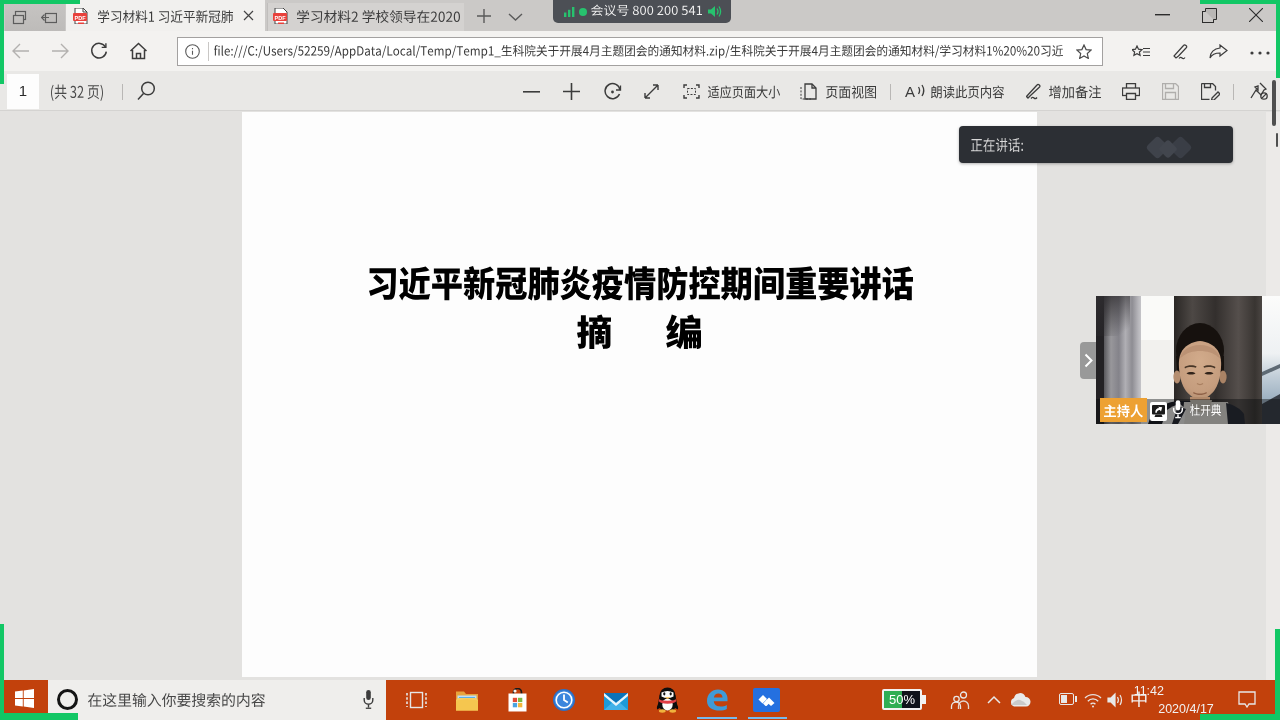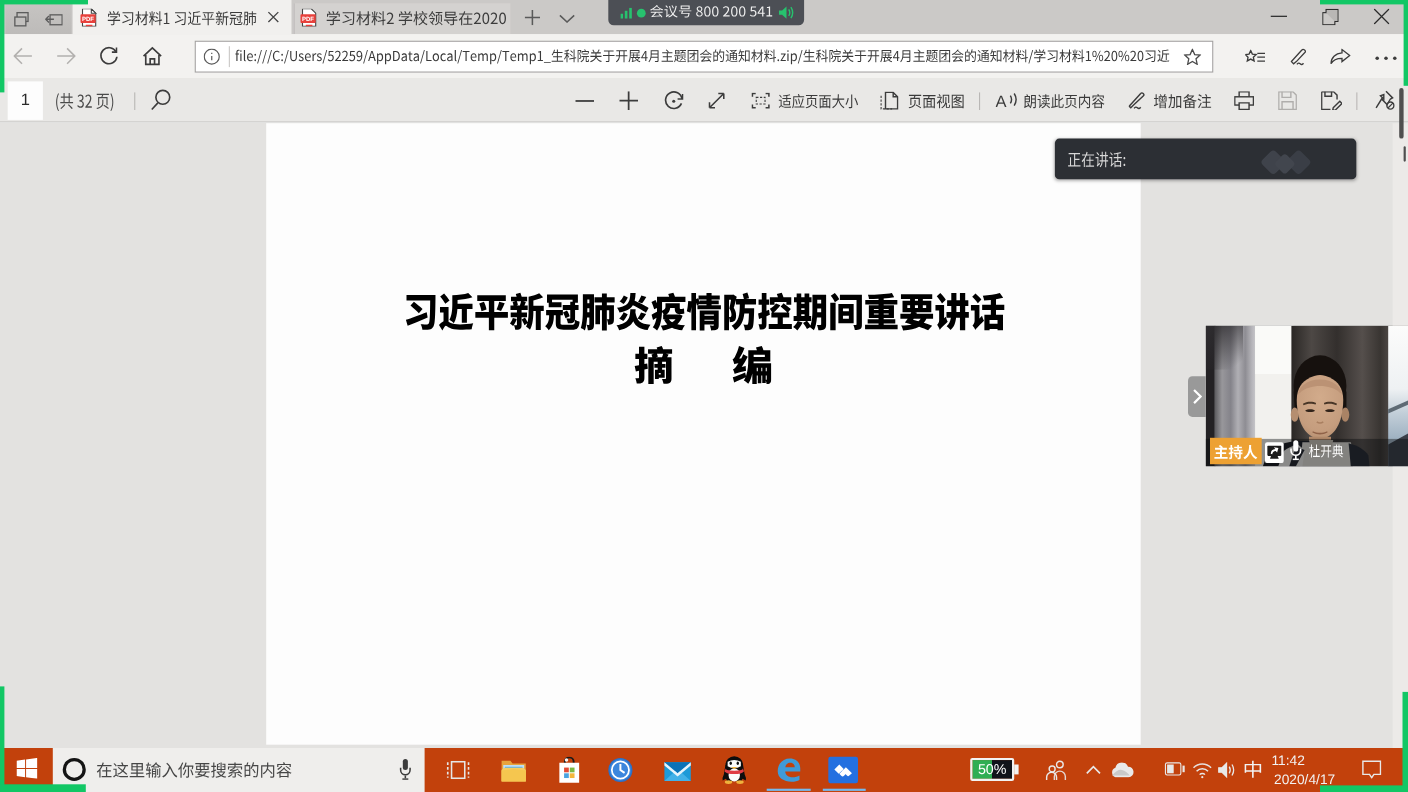--- a/index.html
+++ b/index.html
@@ -409,21 +409,21 @@
       </svg>
 
   <svg class="abs" style="left:1107px;top:12px" width="17" height="16" viewBox="0 0 17 16" fill="none" stroke="#e8e8e8" stroke-width="1.2">
         <path d="M1 6h3l4-4v12l-4-4H1z" fill="#e8e8e8"></path>
         <path d="M10.5 5q1.8 3 0 6M13 3q3 5 0 10"></path>
       </svg>
 
   <svg class="abs" style="left:1238px;top:11px" width="18" height="17" viewBox="0 0 18 17" fill="none" stroke="#e8e8e8" stroke-width="1.3">
         <path d="M1 1h16v12h-6l-2 3-2-3H1z"></path>
       </svg>
-  <div class="abs" style="left:1141px;top:4px;width:60px;text-align:center;font-size:12.5px;color:#f2f2f2">11:42</div>
+  <div class="abs" style="left:1104px;top:4px;width:60px;text-align:right;font-size:12.5px;color:#f2f2f2">11:42</div>
   <div class="abs" style="left:1150px;top:22px;width:72px;text-align:center;font-size:12.5px;color:#f2f2f2">2020/4/17</div>
 </div>
 
 <div class="abs" style="left:0;top:0;width:80px;height:4px;background:#12c765;z-index:70"></div>
 <div class="abs" style="left:0;top:0;width:4px;height:84px;background:#12c765;z-index:70"></div>
 <div class="abs" style="left:1200px;top:0;width:80px;height:4px;background:#12c765;z-index:70"></div>
 <div class="abs" style="left:1276px;top:0;width:4px;height:78px;background:#12c765;z-index:70"></div>
 <div class="abs" style="left:0;top:624px;width:4px;height:96px;background:#12c765;z-index:70"></div>
 <div class="abs" style="left:0;top:713px;width:78px;height:7px;background:#12c765;z-index:70"></div>
 <div class="abs" style="left:1275px;top:629px;width:5px;height:91px;background:#12c765;z-index:70"></div>

